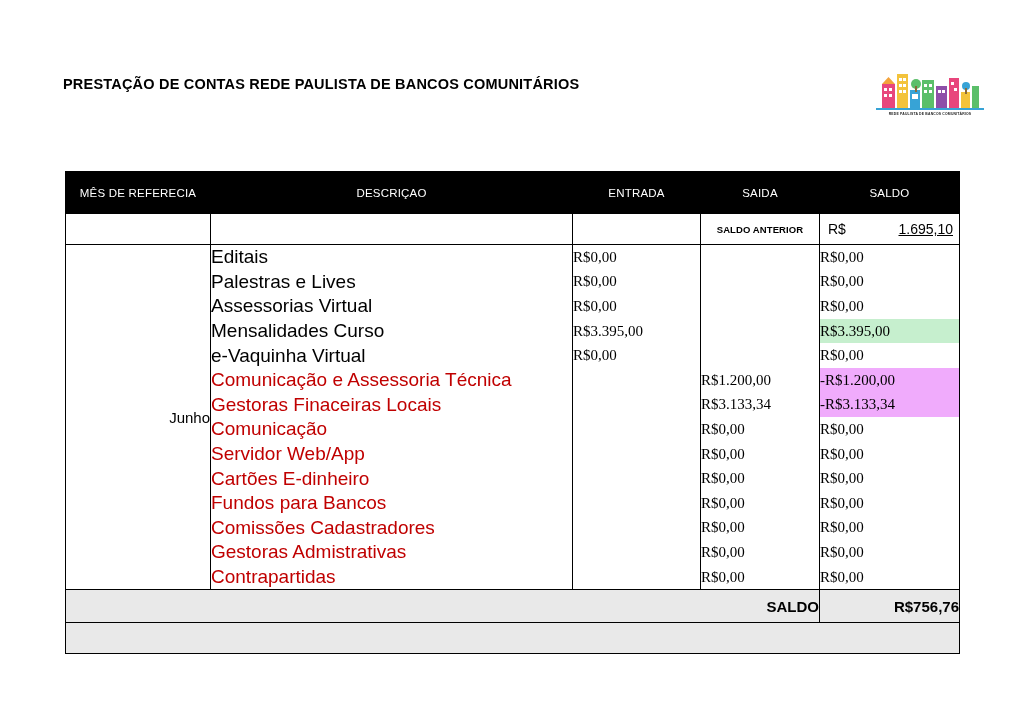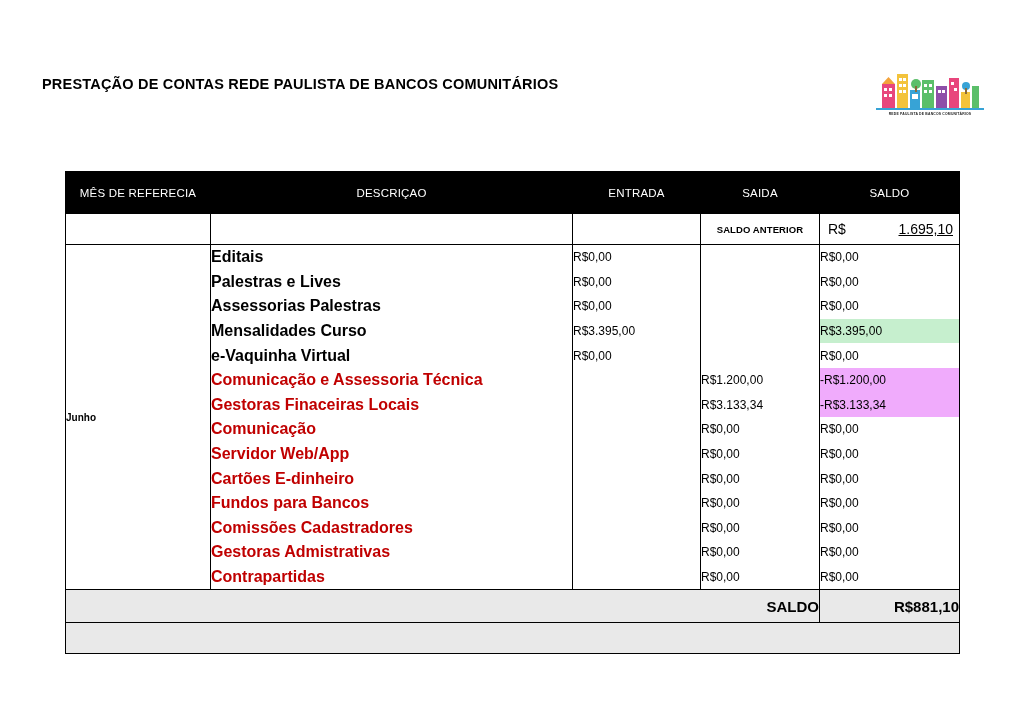--- a/index.html
+++ b/index.html
@@ -16,21 +16,21 @@
     position: relative;
   }
   .page {
     position: absolute;
     left: 0; top: 0;
     width: 1024px;
     height: 724px;
   }
   .doc-title {
     position: absolute;
-    left: 42px;
+    left: 63px;
     top: 76px;
     font-size: 14.5px;
     font-weight: bold;
     letter-spacing: 0.2px;
     white-space: nowrap;
   }
   
   .logo {
     position: absolute;
     left: 876px;
@@ -92,38 +92,39 @@
   .prev-value {
     font-size: 14px;
     padding-left: 6px;
     padding-right: 8px;
     position: relative;
   }
   .prev-value .cur { position: absolute; left: 8px; }
   .prev-value .num { display: block; text-align: right; padding-right: 6px; text-decoration: underline; }
 
   td.mes-cell {
-    text-align: left;
-    font-size: 10px;
-    font-weight: bold;
+    text-align: right;
+    font-size: 15px;
+    font-weight: normal;
     vertical-align: top;
     padding-top: 8px;
   }
   td.desc {
-    font-size: 16px;
-    font-weight: bold;
+    font-size: 19px;
+    font-weight: normal;
     padding-left: 12px;
     height: 24.6px;
     white-space: nowrap;
   }
   td.money {
-    font-size: 12px;
+    font-size: 15px;
     padding-left: 6px;
     height: 24.6px;
     white-space: nowrap;
+    font-family: Liberation Serif, serif;
   }
   .red { color: #c00000; }
   .hl-green { background: #c6efce; }
   .hl-red { background: #f0abfc; }
 
   .nb-top { border-top: none !important; }
   .nb-bottom { border-bottom: none !important; }
 
   tr.total td {
     background: #e9e9e9;
@@ -229,21 +230,21 @@
             <td class="money nb-bottom"></td>
             <td class="money nb-bottom">R$0,00</td>
           </tr>
           <tr>
             <td class="desc nb-top nb-bottom">Palestras e Lives</td>
             <td class="money nb-top nb-bottom">R$0,00</td>
             <td class="money nb-top nb-bottom"></td>
             <td class="money nb-top nb-bottom">R$0,00</td>
           </tr>
           <tr>
-            <td class="desc nb-top nb-bottom">Assessorias Palestras</td>
+            <td class="desc nb-top nb-bottom">Assessorias Virtual</td>
             <td class="money nb-top nb-bottom">R$0,00</td>
             <td class="money nb-top nb-bottom"></td>
             <td class="money nb-top nb-bottom">R$0,00</td>
           </tr>
           <tr>
             <td class="desc nb-top nb-bottom">Mensalidades Curso</td>
             <td class="money nb-top nb-bottom">R$3.395,00</td>
             <td class="money nb-top nb-bottom"></td>
             <td class="money hl-green nb-top nb-bottom">R$3.395,00</td>
           </tr>
@@ -302,21 +303,21 @@
             <td class="money nb-top nb-bottom">R$0,00</td>
           </tr>
           <tr>
             <td class="desc red nb-top">Contrapartidas</td>
             <td class="money nb-top"></td>
             <td class="money nb-top">R$0,00</td>
             <td class="money nb-top">R$0,00</td>
           </tr>
           <tr class="total">
             <td colspan="4" class="total-label">SALDO</td>
-            <td class="total-value">R$881,10</td>
+            <td class="total-value">R$756,76</td>
           </tr>
           <tr class="filler">
             <td colspan="5"></td>
           </tr>
         </tbody>
     </table>
   </div>
 
 </div>
 

